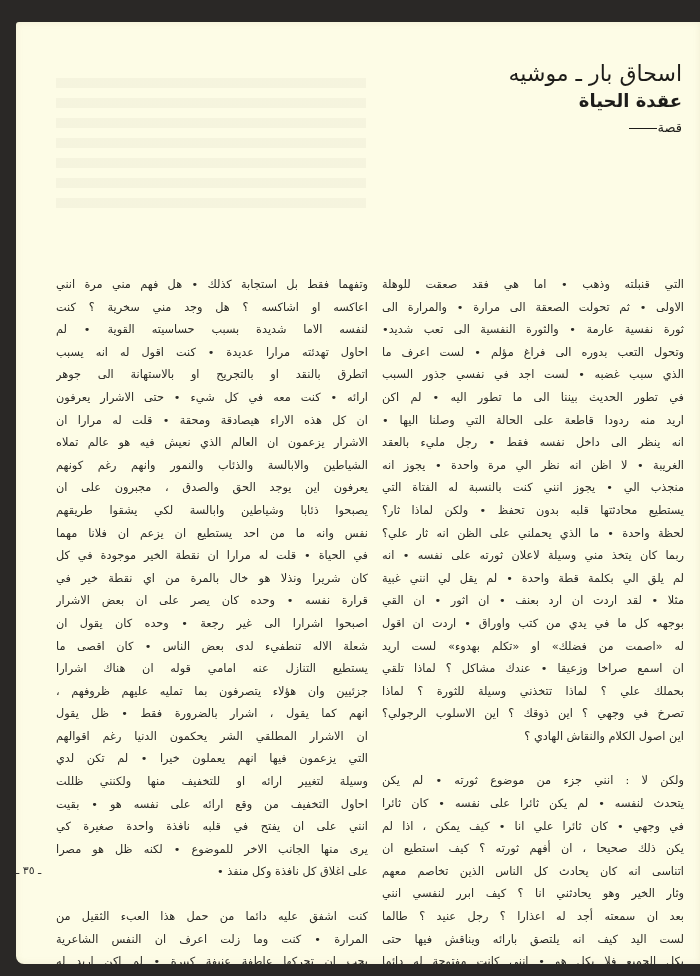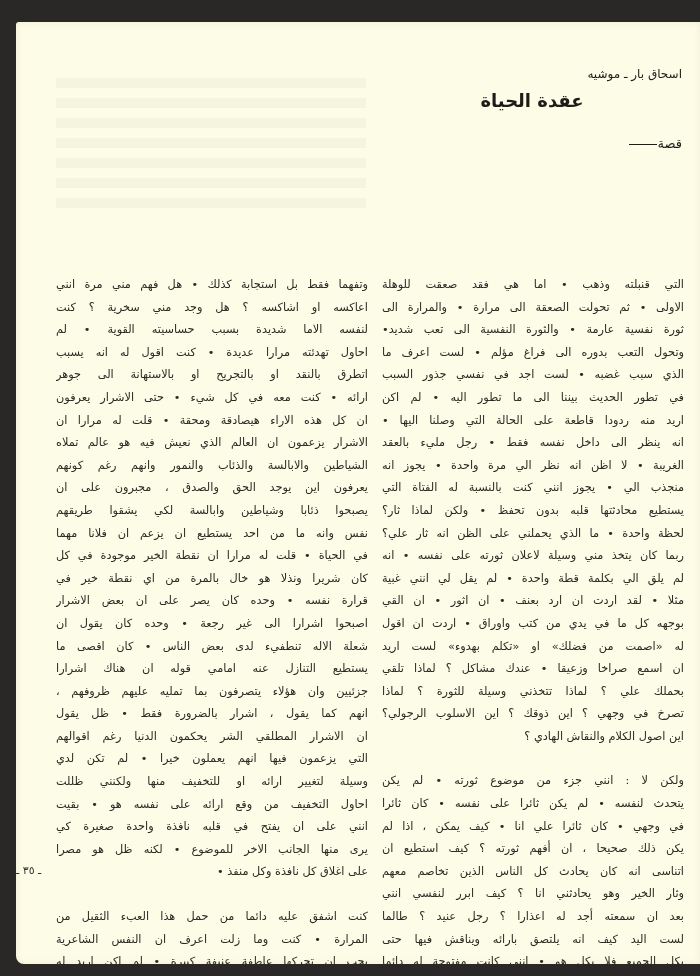--- a/index.html
+++ b/index.html
@@ -14,23 +14,23 @@
     background:#fdfce6;
     border-top-left-radius:3px;
     border-bottom-left-radius:8px;
     box-shadow: inset 0 0 6px rgba(200,190,150,0.25);
   }
   .header {
     position:absolute; right:18px; top:40px;
     width:300px; direction:rtl; text-align:right;
     color:#1d1c19;
   }
-  .author { font-size:12px; line-height:24px; }
-  .title { font-size:18px; font-weight:bold; line-height:26px; margin-top:2px;text-align:center; }
-  .genre { font-size:13px; line-height:20px; margin-top:20px; letter-spacing:1px; }
+  .author { font-size:22px; line-height:24px; }
+  .title { font-size:18px; font-weight:bold; line-height:26px; margin-top:2px; }
+  .genre { font-size:13px; line-height:20px; margin-top:4px; letter-spacing:1px; }
   .genre .tatweel { display:inline-block; width:28px; border-bottom:1px solid #1d1c19; vertical-align:3px; margin-right:1px; }
   .col {
     position:absolute; direction:rtl; text-align:justify;
     color:#2b2a26; font-size:11.3px; line-height:22.6px;
   }
   .col-right { right:16px; top:252px; width:302px; }
   .col-left  { left:40px; top:252px; width:312px; }
   .line { display:block; white-space:nowrap; overflow:hidden; text-align-last:justify; }
   .line.last { text-align-last:right; }
   .para-gap { height:22px; }

